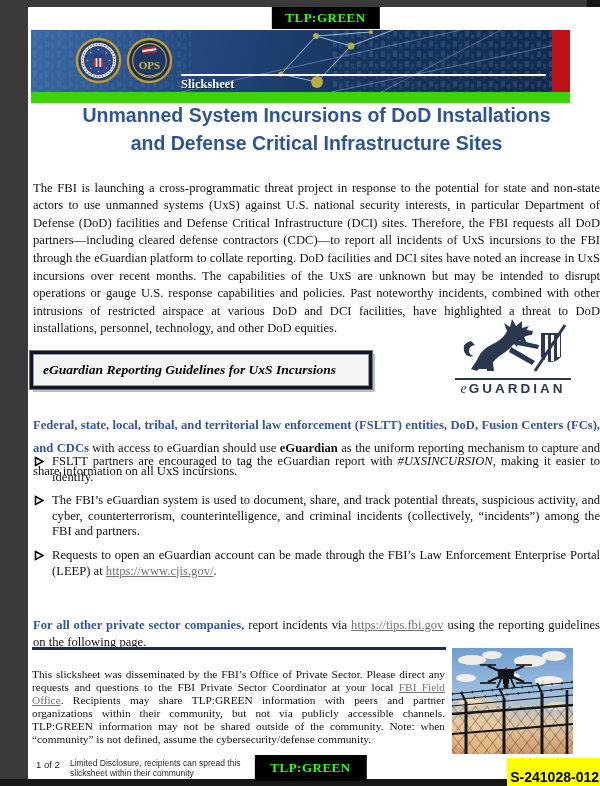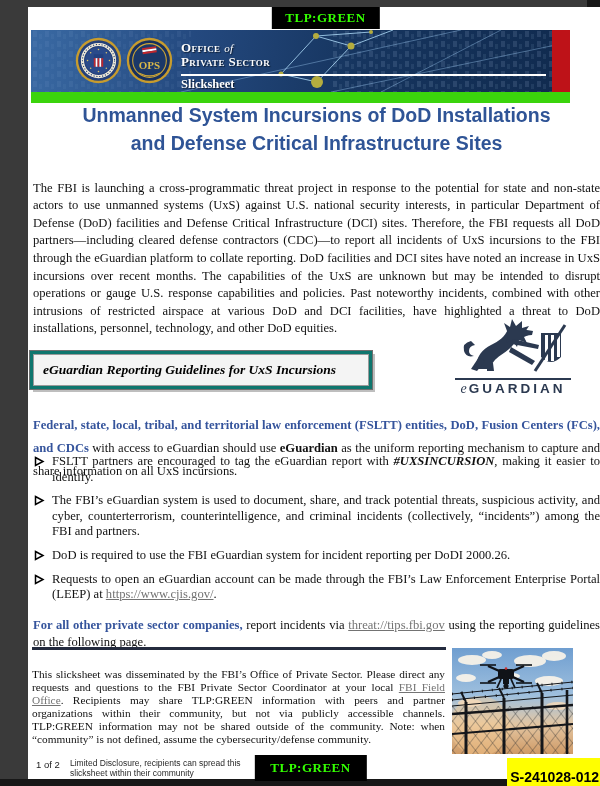--- a/index.html
+++ b/index.html
@@ -54,21 +54,21 @@
     color:#2f5496;font-family:"Liberation Sans", sans-serif;
     font-weight:bold;font-size:19.5px;line-height:28px;
   }
   
   .intro{
     position:absolute;left:5px;right:5px;top:160px;
     font-size:12.6px;line-height:17.6px;text-align:justify;color:#111;
   }
   .guide-box{
     position:absolute;left:2px;top:344px;width:336px;height:32px;
-    background:#f4f4f4;border:3px solid #0f766e;outline:1px solid #6f6f6f;
+    background:#f4f4f4;border:3px solid #0f172a;outline:1px solid #6f6f6f;
     box-shadow:inset 0 0 0 1px #9a9a9a,3px 3px 0 rgba(110,110,110,.45);
     display:flex;align-items:center;
   }
   .guide-box span{
     font-weight:bold;font-style:italic;font-size:13.5px;color:#000;padding-left:10px;
     font-family:"Liberation Serif", serif;
   }
   
   .eg-logo{position:absolute;left:425px;top:312px;width:120px;text-align:center;color:#2b3950;}
   .eg-logo .rule{height:2px;background:#2b3950;margin:1px 2px 1px 2px;}
@@ -84,21 +84,21 @@
   }
   .blue-bold{color:#35549c;font-weight:bold;}
   .b{font-weight:bold;}
   .link{color:#737373;text-decoration:underline;cursor:pointer;}
   .bullets{position:absolute;left:5px;right:5px;top:447px;list-style:none;margin:0;padding:0;}
   .bullets li{
     position:relative;padding-left:19px;margin-bottom:8px;
     font-size:12.6px;line-height:15.6px;text-align:justify;color:#111;
   }
   .bullets li .marker{position:absolute;left:1px;top:2px;}
-  .em-tag{font-weight:bold;font-style:italic;}
+  .em-tag{font-weight:normal;font-style:italic;}
   .private{
     position:absolute;left:5px;right:5px;top:597px;
     font-size:12.6px;line-height:17px;text-align:justify;color:#111;
   }
   
   .divider{position:absolute;left:4px;top:640px;width:414px;height:3px;background:#242b3e;}
   .foot-note{
     position:absolute;left:4px;top:650px;width:413px;
     font-size:11.3px;line-height:13px;text-align:justify;color:#111;
   }
@@ -186,24 +186,20 @@
       <circle cx="30" cy="30" r="21.5" fill="#1b3868" stroke="#caa437" stroke-width="1.4"></circle>
       <g transform="rotate(-8 30 18)">
         <rect x="21" y="13" width="18" height="2.6" fill="#c0272d"></rect>
         <rect x="21" y="15.6" width="18" height="2.6" fill="#ffffff"></rect>
         <rect x="21" y="18.2" width="18" height="2.6" fill="#c0272d"></rect>
       </g>
       <text x="30" y="41" text-anchor="middle" font-family="Liberation Serif, serif" font-weight="bold" font-size="14" fill="#d9b84a">OPS</text>
       <path d="M16,46 Q30,53 44,46" fill="none" stroke="#caa437" stroke-width="1.6"></path>
     </svg>
 
-    <div class="office-title">
-      <span>Office </span><span class="of">of</span><br>
-      <span>Private Sector</span>
-    </div>
     <div class="banner-rule"></div>
     <div class="slicksheet">Slicksheet</div>
     <div class="red-accent"></div>
   </div>
 
   <div class="green-bar"></div>
 
   <div class="page-title">
     <span>Unmanned System Incursions of DoD Installations</span><br><span>and Defense Critical Infrastructure Sites</span>
   </div>
@@ -256,30 +252,25 @@
           </svg></span><span>FSLTT partners are encouraged to tag the eGuardian report with </span><span class="em-tag">#UXSINCURSION</span><span>, making it easier to identify.</span>
     </li>
     <li>
       <span class="marker"><svg width="11" height="11" viewBox="0 0 11 11">
             <path d="M1.5 1.5 L9 5.5 L1.5 9.5 Z" fill="none" stroke="#000" stroke-width="1.5"></path>
           </svg></span><span>The FBI’s eGuardian system is used to document, share, and track potential threats, suspicious activity, and cyber, counterterrorism, counterintelligence, and criminal incidents (collectively, “incidents”) among the FBI and partners.</span>
     </li>
     <li>
       <span class="marker"><svg width="11" height="11" viewBox="0 0 11 11">
             <path d="M1.5 1.5 L9 5.5 L1.5 9.5 Z" fill="none" stroke="#000" stroke-width="1.5"></path>
-          </svg></span><span>DoD is required to use the FBI eGuardian system for incident reporting per DoDI 2000.26.</span>
-    </li>
-    <li>
-      <span class="marker"><svg width="11" height="11" viewBox="0 0 11 11">
-            <path d="M1.5 1.5 L9 5.5 L1.5 9.5 Z" fill="none" stroke="#000" stroke-width="1.5"></path>
           </svg></span><span>Requests to open an eGuardian account can be made through the FBI’s Law Enforcement Enterprise Portal (LEEP) at </span><span class="link">https://www.cjis.gov/</span><span>.</span>
     </li>
   </ul>
 
-  <p class="private"><span class="blue-bold">For all other private sector companies,</span><span> report incidents via </span><span class="link">threat://tips.fbi.gov</span><span> using the reporting guidelines on the following page.</span></p>
+  <p class="private"><span class="blue-bold">For all other private sector companies,</span><span> report incidents via </span><span class="link">https://tips.fbi.gov</span><span> using the reporting guidelines on the following page.</span></p>
 
   <div class="divider"></div>
 
   <p class="foot-note"><span>This slicksheet was disseminated by the FBI’s Office of Private Sector. Please direct any requests and questions to the FBI Private Sector Coordinator at your local </span><span class="link">FBI Field Office</span><span>. Recipients may share TLP:GREEN information with peers and partner organizations within their community, but not via publicly accessible channels. TLP:GREEN information may not be shared outside of the community. Note: when “community” is not defined, assume the cybersecurity/defense community.</span></p>
 
   <div class="photo">
     <svg width="121" height="106" viewBox="0 0 121 106">
       <defs>
         <linearGradient id="sky" x1="0" y1="0" x2="0" y2="1">
           <stop offset="0" stop-color="#6f9ed0"></stop>

